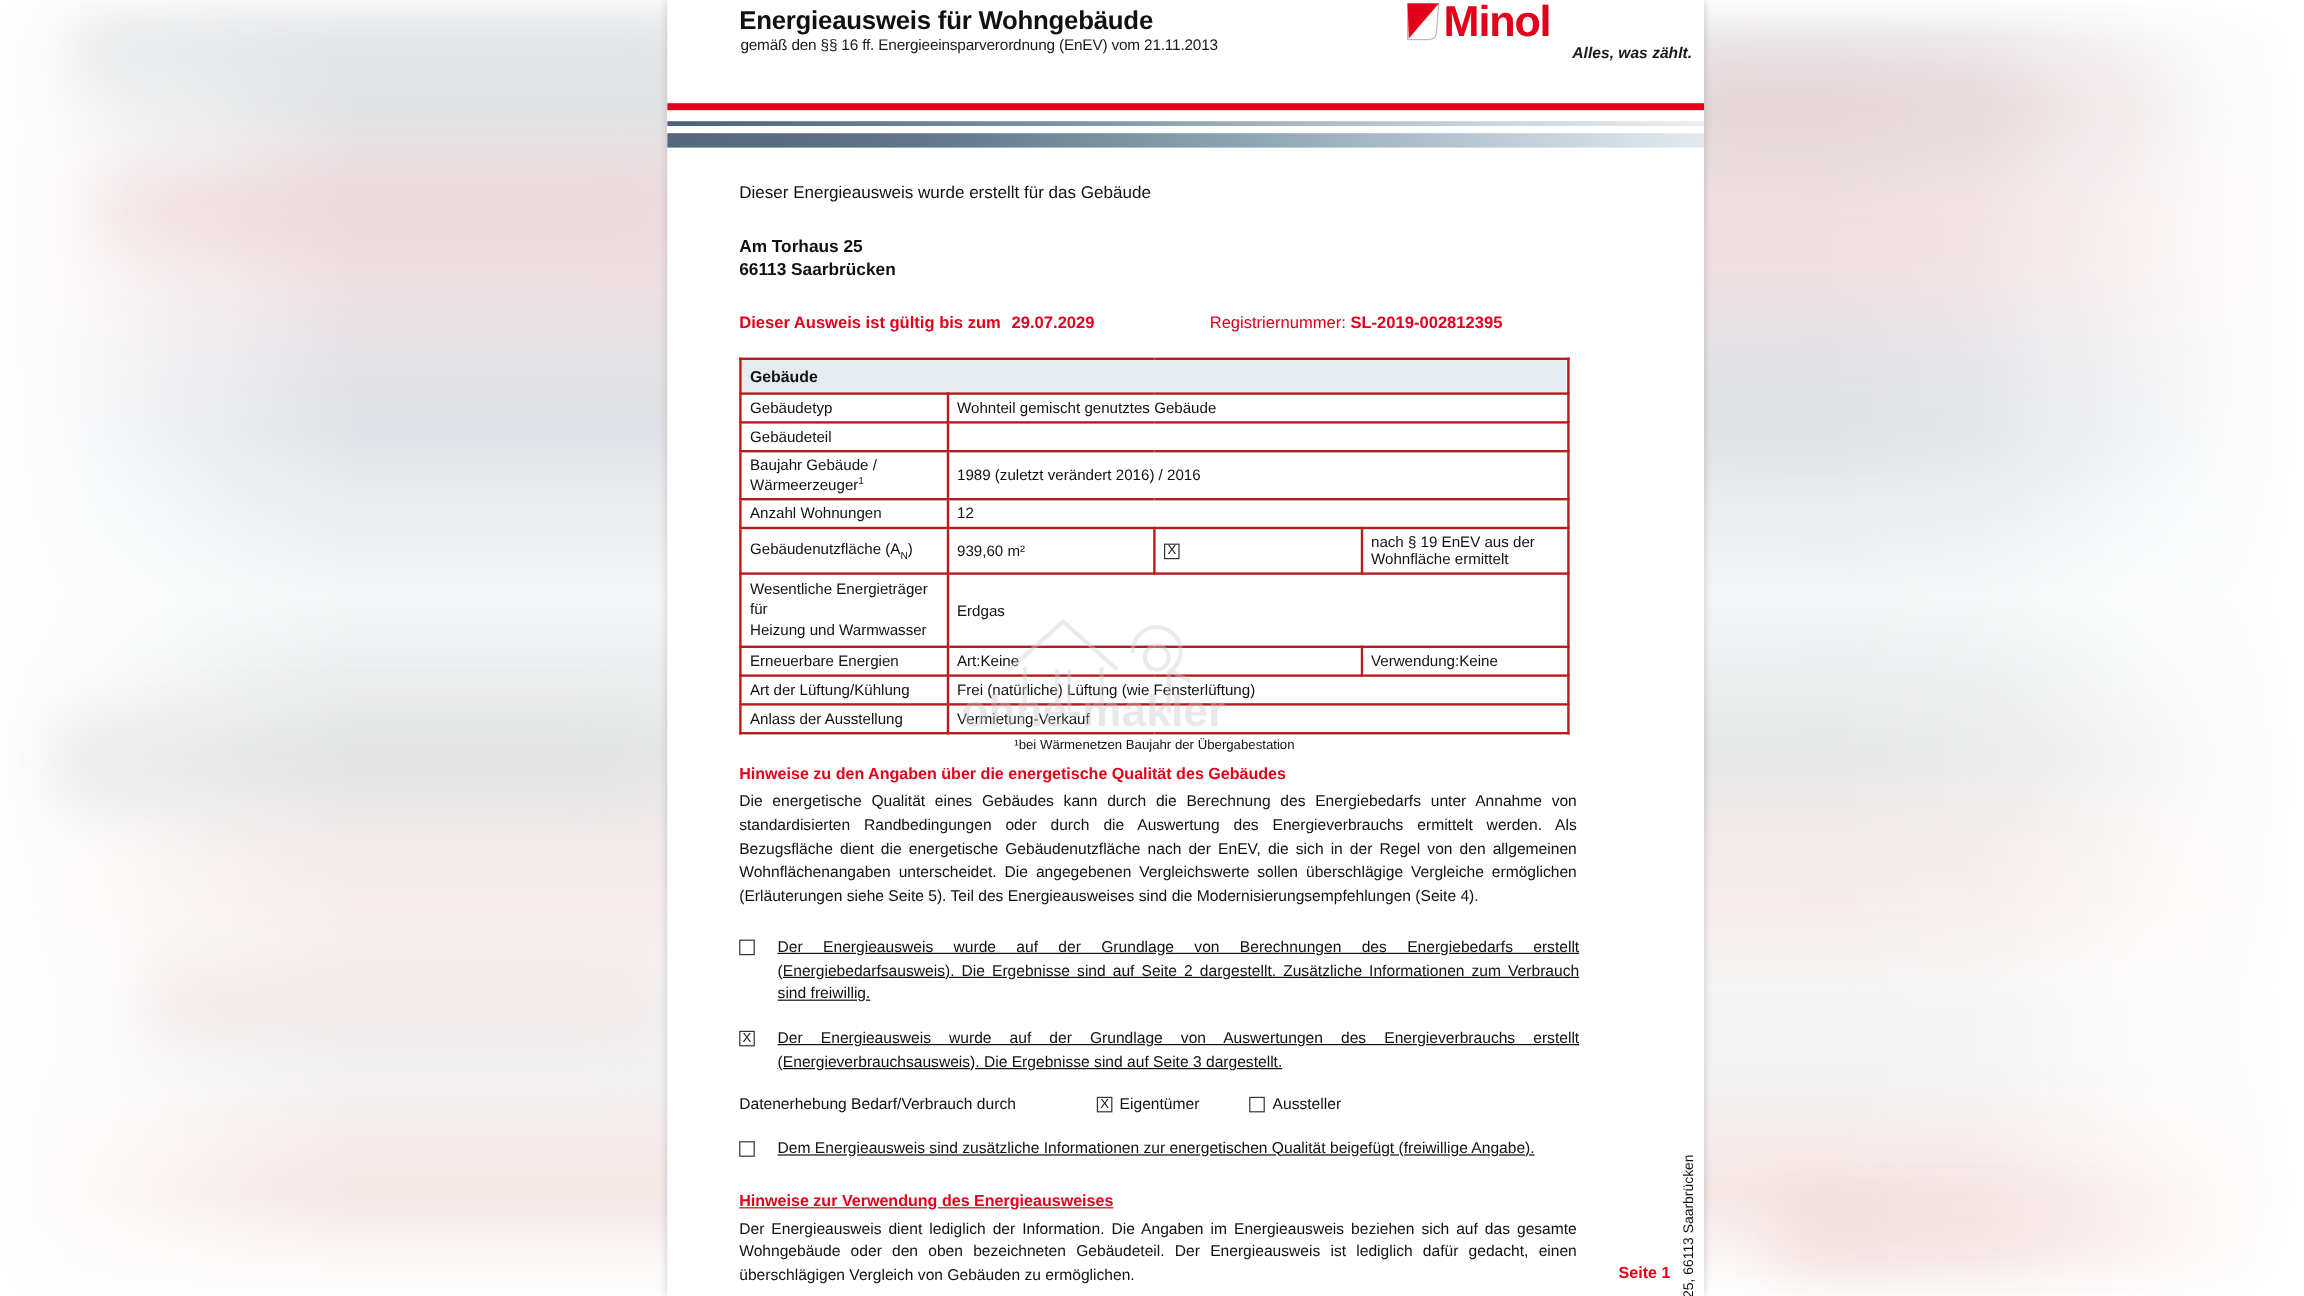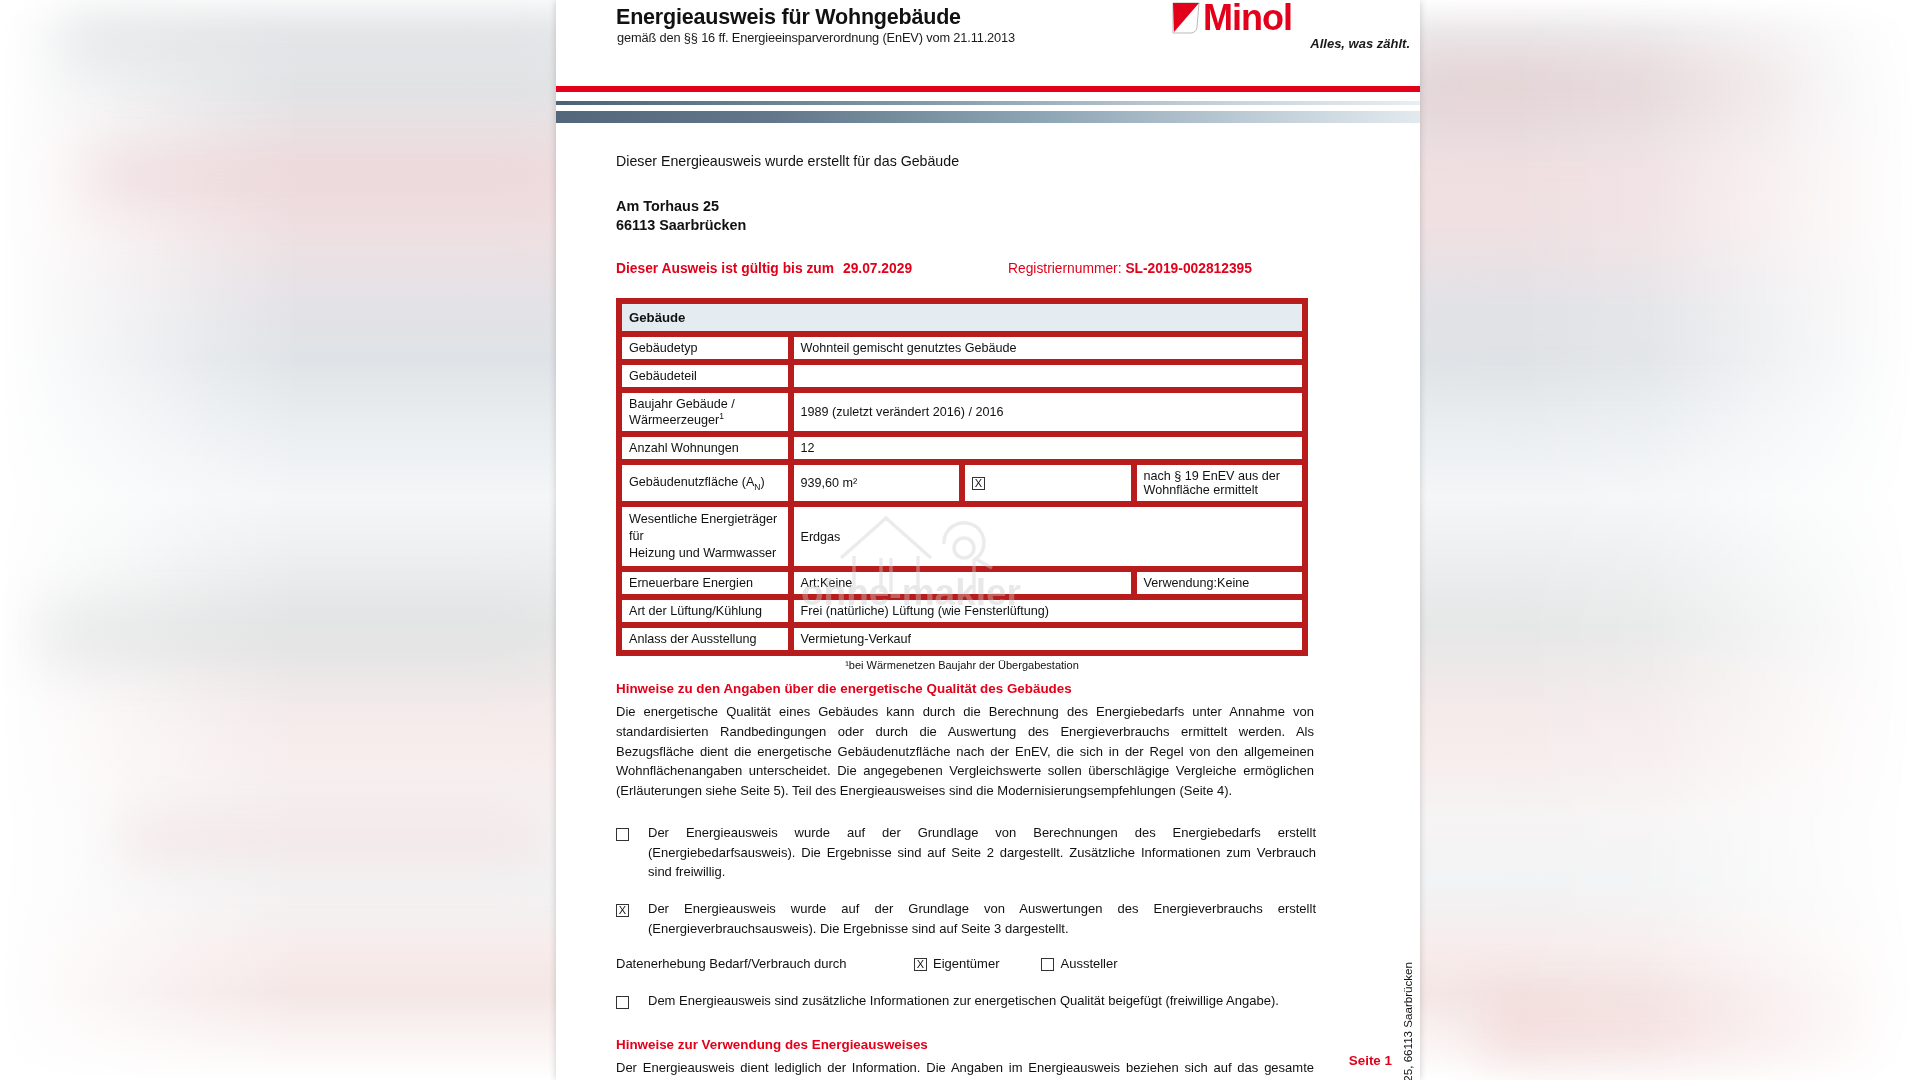--- a/index.html
+++ b/index.html
@@ -105,21 +105,21 @@
   
   table.geb {
     margin-top: 22px;
     width: 692px;
     border-collapse: collapse;
     font-size: 12.6px;
     color: #111;
     table-layout: fixed;
   }
   table.geb td, table.geb th {
-    border: 6px solid #b91c1c;
+    border: 2px solid #b91c1c;
     padding: 4px 7px;
     vertical-align: middle;
     text-align: left;
     font-weight: normal;
   }
   table.geb tr.head td {
     background: #e4ecf2;
     font-weight: bold;
     font-size: 13.2px;
     padding: 6px 7px;
@@ -148,28 +148,28 @@
     margin-top: 10px;
   }
   p.para {
     font-size: 13.0px; color: #111; line-height: 1.52;
     margin-top: 6px; width: 698px; text-align: justify;
   }
 
   .cklist { margin-top: 22px; width: 700px; }
   .ckrow { display: flex; align-items: flex-start; margin-bottom: 17px; }
   .ckrow .bx { flex: 0 0 32px; padding-top: 2px; }
-  .ckrow .tx { font-size: 13.0px; line-height: 1.52; color: #111; text-align: justify; }
+  .ckrow .tx { font-size: 13.0px; line-height: 1.52; color: #111; text-align: justify; text-decoration: underline; }
 
   .datarow { font-size: 13.0px; color: #111; margin-top: 2px; display: flex; align-items: center; gap: 16px; }
   .datarow .dlbl { width: 282px; }
   .datarow .opt { margin-right: 26px; }
   .datarow .opt .boxx { margin-right: 6px; }
 
-  h2.red2 { color: #e2001a; font-size: 13.4px; font-weight: bold; margin-top: 26px; }
+  h2.red2 { color: #e2001a; font-size: 13.4px; font-weight: bold; margin-top: 26px; text-decoration: underline; }
 
   .pageno {
     position: absolute; right: 28px; bottom: 12px;
     color: #e2001a; font-weight: bold; font-size: 13.4px;
   }
 
   
   .sidetext {
     position: absolute;
     right: 6px; bottom: 118px;

